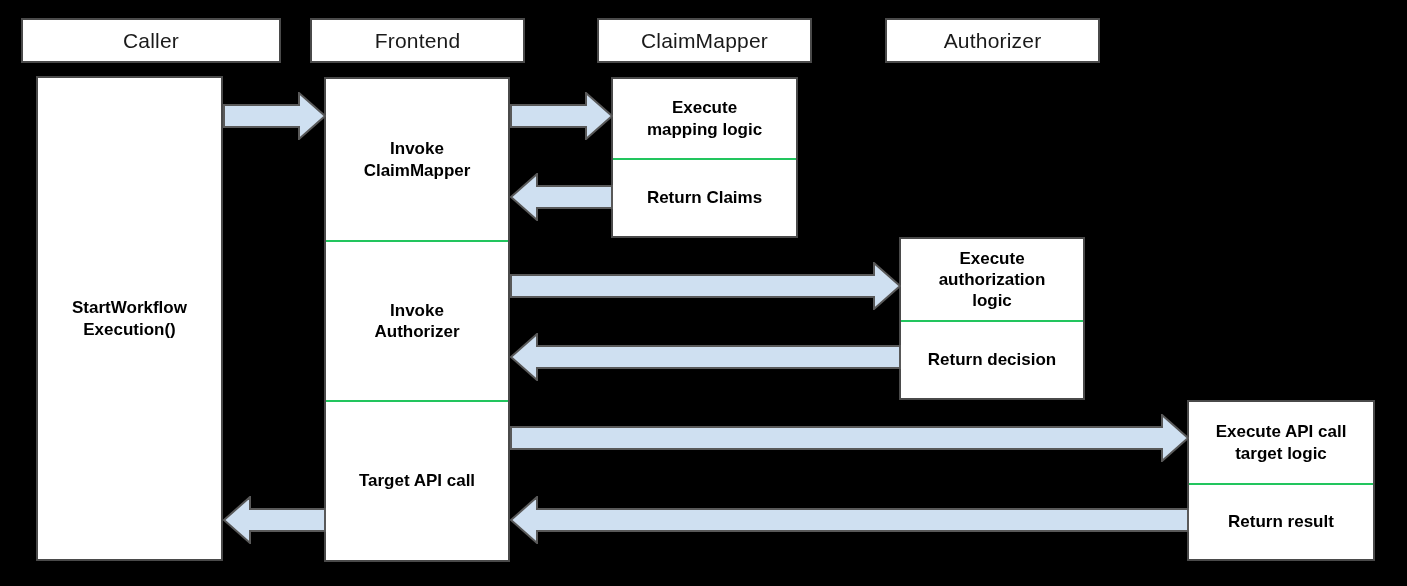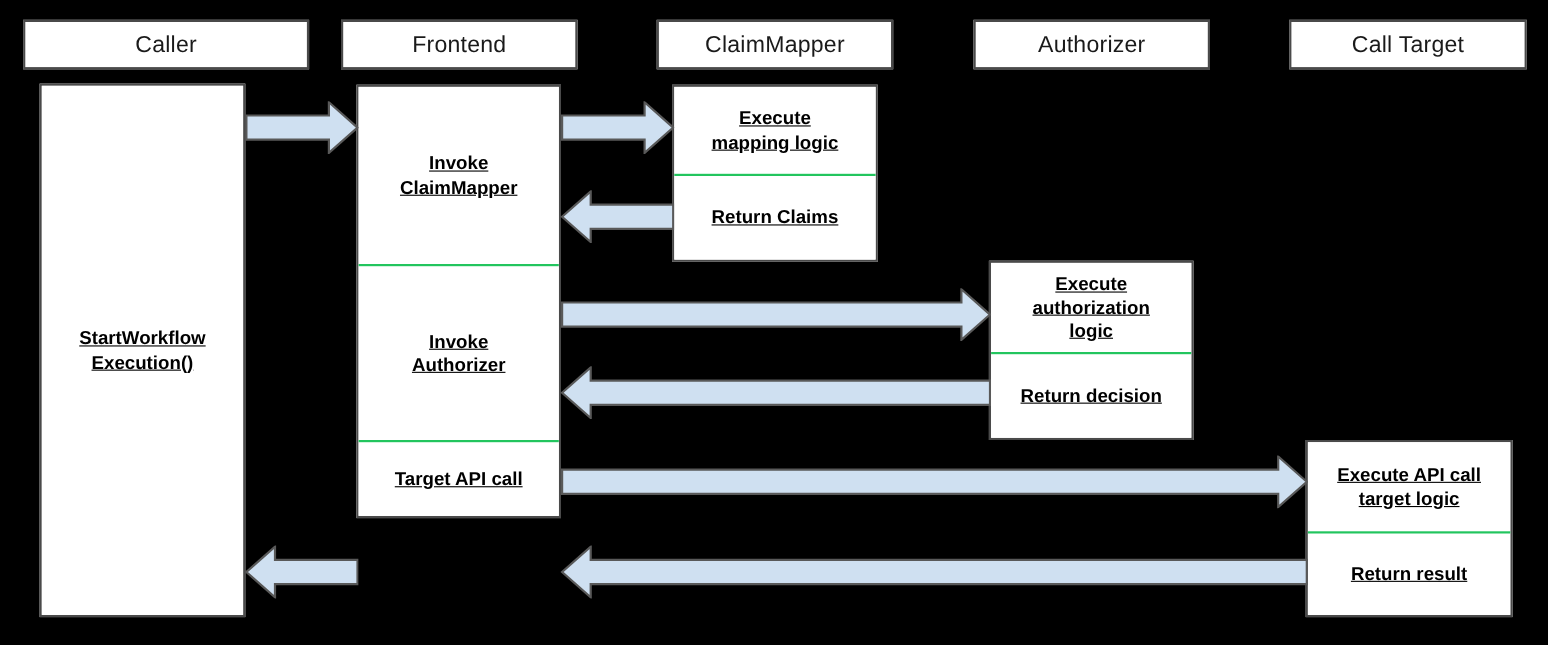--- a/index.html
+++ b/index.html
@@ -47,21 +47,20 @@
     display: flex;
     align-items: center;
     justify-content: center;
     text-align: center;
     color: #000000;
     font-size: 17px;
     font-weight: bold;
     line-height: 1.25;
     padding: 2px 6px;
     position: relative;
-    text-decoration: underline;
   }
   .act-cell + .act-cell {
     border-top: 2px solid #22c55e;
   }
   .act-cell span { display: block; }
 
   
   .arrow {
     position: absolute;
     height: 48px;
@@ -82,34 +81,31 @@
   </div>
 
   <div class="lane-header" style="left:597px; top:18px; width:215px; height:45px;">
     <span>ClaimMapper</span>
   </div>
 
   <div class="lane-header" style="left:885px; top:18px; width:215px; height:45px;">
     <span>Authorizer</span>
   </div>
 
-  <div class="lane-header" style="left:1172px; top:18px; width:216px; height:45px;">
-    <span>Call Target</span>
-  </div>
 
   <div class="activation" style="left:36px; top:76px; width:187px; height:485px;">
     <div class="act-cell" style="flex:1 1 auto;">
       <div>
         <span>StartWorkflow</span>
         <span>Execution()</span>
       </div>
     </div>
   </div>
 
-  <div class="activation" style="left:324px; top:77px; width:186px; height:394px;">
+  <div class="activation" style="left:324px; top:77px; width:186px; height:485px;">
     <div class="act-cell" style="height:161px; flex:0 0 161px;">
       <div>
         <span>Invoke</span>
         <span>ClaimMapper</span>
       </div>
     </div>
     <div class="act-cell" style="height:160px; flex:0 0 160px;">
       <div>
         <span>Invoke</span>
         <span>Authorizer</span>

